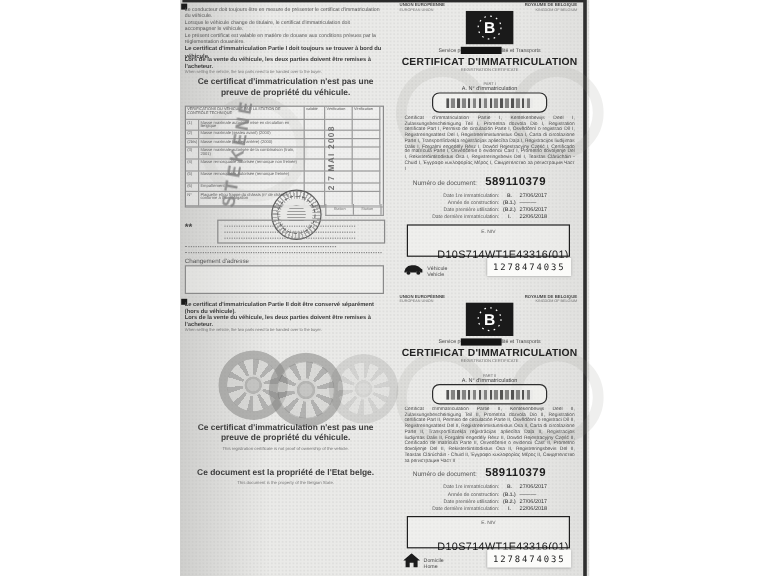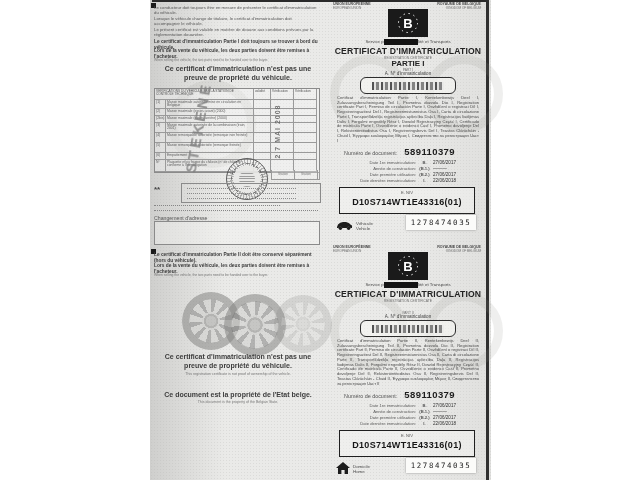--- a/index.html
+++ b/index.html
@@ -92,21 +92,21 @@
   .docnum{position:absolute;top:146px;left:12px;display:flex;align-items:baseline;gap:7px;}
   .docnum .l{font-size:5.4px;color:#555;}
   .docnum .v{font-size:9.5px;font-weight:bold;color:#1d1d1d;letter-spacing:.4px;}
   .drow{position:absolute;left:0;display:flex;align-items:baseline;}
   .drow .l{width:84px;text-align:right;font-size:4.2px;color:#5a5a5a;}
   .drow .cd{width:17px;text-align:center;font-size:4.2px;color:#5a5a5a;font-weight:bold;}
   .drow .v{font-size:4.6px;color:#333;}
   .nivbox{position:absolute;top:187px;left:7px;right:9px;height:25px;border:1.7px solid #1f1f1f;
           background:rgba(243,243,241,.5);text-align:center;}
   .nivbox .l{font-size:4.1px;color:#555;margin-top:2px;}
-  .nivbox .v{font-size:9px;font-weight:bold;color:#161616;letter-spacing:.3px;margin-top:2px;}
+  .nivbox .v{font-size:9px;font-weight:normal;color:#161616;letter-spacing:.3px;margin-top:12px;text-align:right;}
   .holder{position:absolute;top:217px;left:4px;display:flex;align-items:center;gap:3px;}
   .holder .lbls{font-size:4.4px;line-height:1.2;color:#4a4a4a;}
   .ctrl{position:absolute;top:215px;left:74px;width:70px;height:15px;background:#fbfbf9;
         box-shadow:0 0 2px rgba(120,120,120,.8);text-align:center;line-height:15px;
         font-family:"DejaVu Sans Mono",monospace;font-size:7.4px;letter-spacing:1.6px;color:#222;}
 </style>
 </head>
 <body>
 
 <div id="stage">
@@ -237,21 +237,20 @@
         <svg width="40" height="28" viewBox="0 0 40 28">
           <rect width="40" height="28" fill="#1a1a1a"></rect>
           <circle cx="20" cy="14" r="9.5" fill="none" stroke="#fff" stroke-width="1" stroke-dasharray="1.4 3.6"></circle>
           <text x="20" y="18.5" font-size="13" fill="#fff" text-anchor="middle" font-weight="bold" font-family="Liberation Sans, sans-serif">B</text>
         </svg>
       </div>
       <div class="service">Service public fédéral Mobilité et Transports</div>
       <div class="redact"></div>
       <div class="ct title">CERTIFICAT D'IMMATRICULATION</div>
       <div class="ct tsub">REGISTRATION CERTIFICATE</div>
-      <div class="ct pt">PARTIE I</div>
       <div class="ct ptsub">PART I</div>
       <div class="ct alabel">A. N° d'immatriculation</div>
       <div class="plate">
         <div class="pix"></div>
       </div>
       <div class="langs">Certificat d'immatriculation Partie I, Kentekenbewijs Deel I, Zulassungsbescheinigung Teil I, Prometna dozvola Dio I, Registration certificate Part I, Permiso de circulación Parte I, Osvědčení o registraci Díl I, Registreringsattest Del I, Registreerimistunnistus Osa I, Carta di circolazione Parte I, Transportlīdzekļa reģistrācijas apliecība Daļa I, Registracijos liudijimas Dalis I, Forgalmi engedély Rész I, Dowód Rejestracyjny Część I, Certificado de matrícula Parte I, Osvedčenie o evidencii Časť I, Prometno dovoljenje Del I, Rekisteröintitodistus Osa I, Registreringsbevis Del I, Teastas Clárúcháin - Chuid I, Έγγραφο κυκλοφορίας Μέρος I, Свидетелство за регистрация Част I</div>
       <div class="docnum">
         <span class="l">Numéro de document:</span>
         <span class="v">589110379</span>
       </div>

